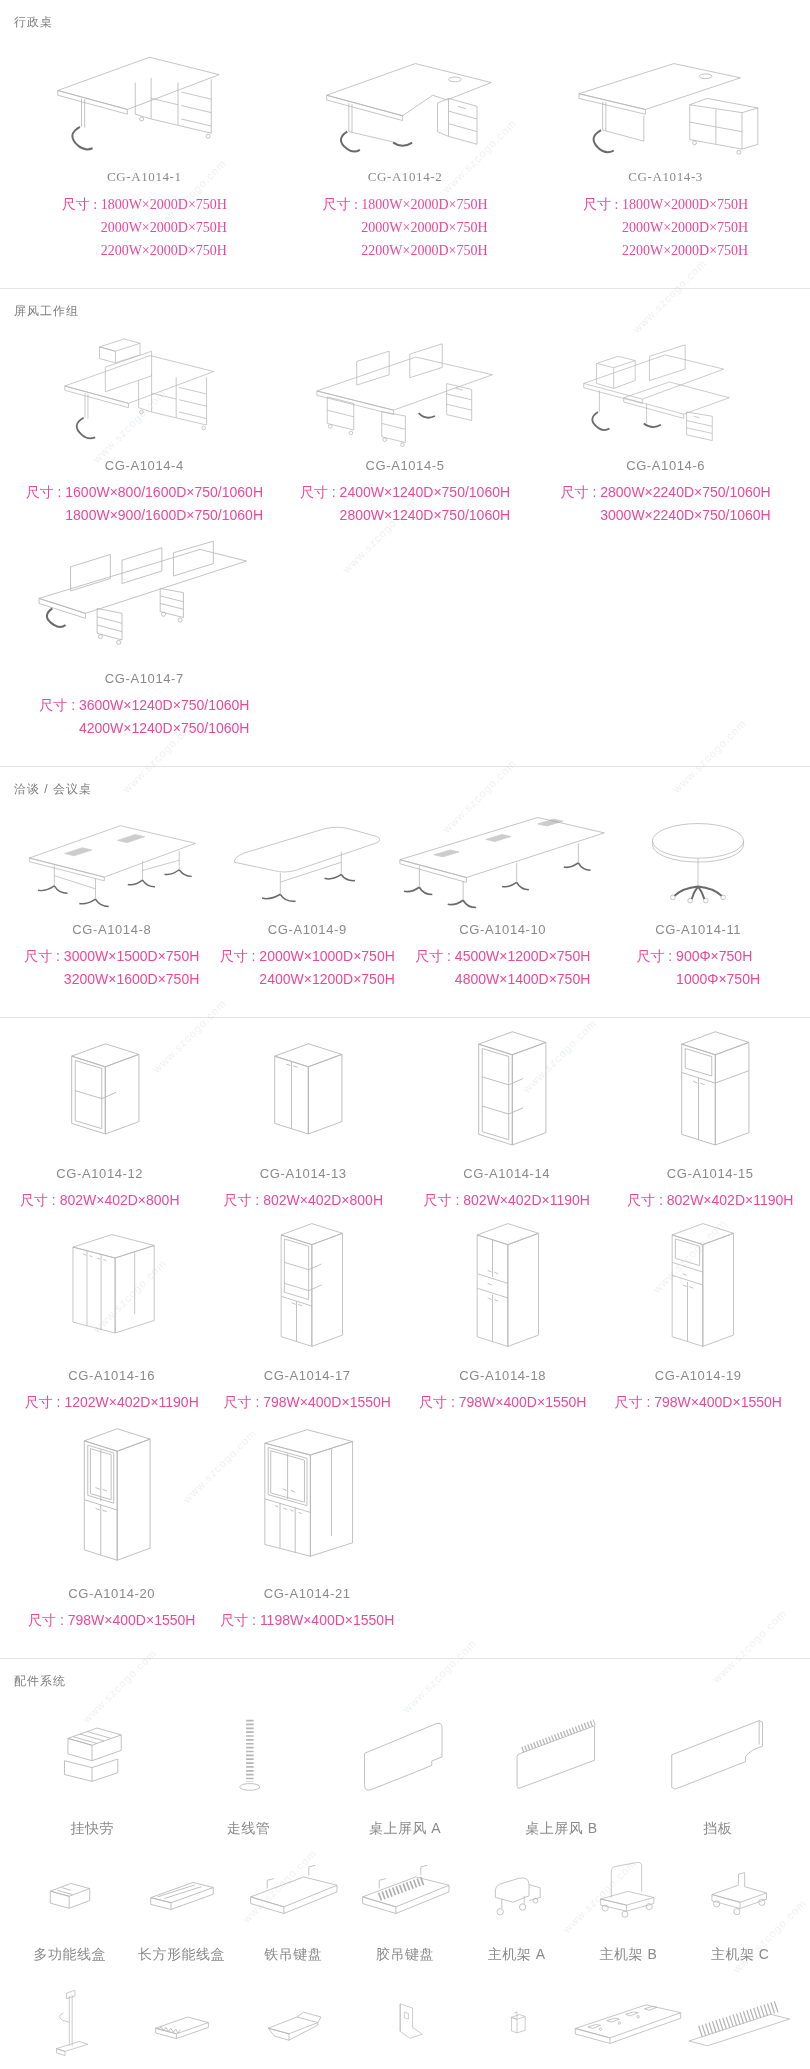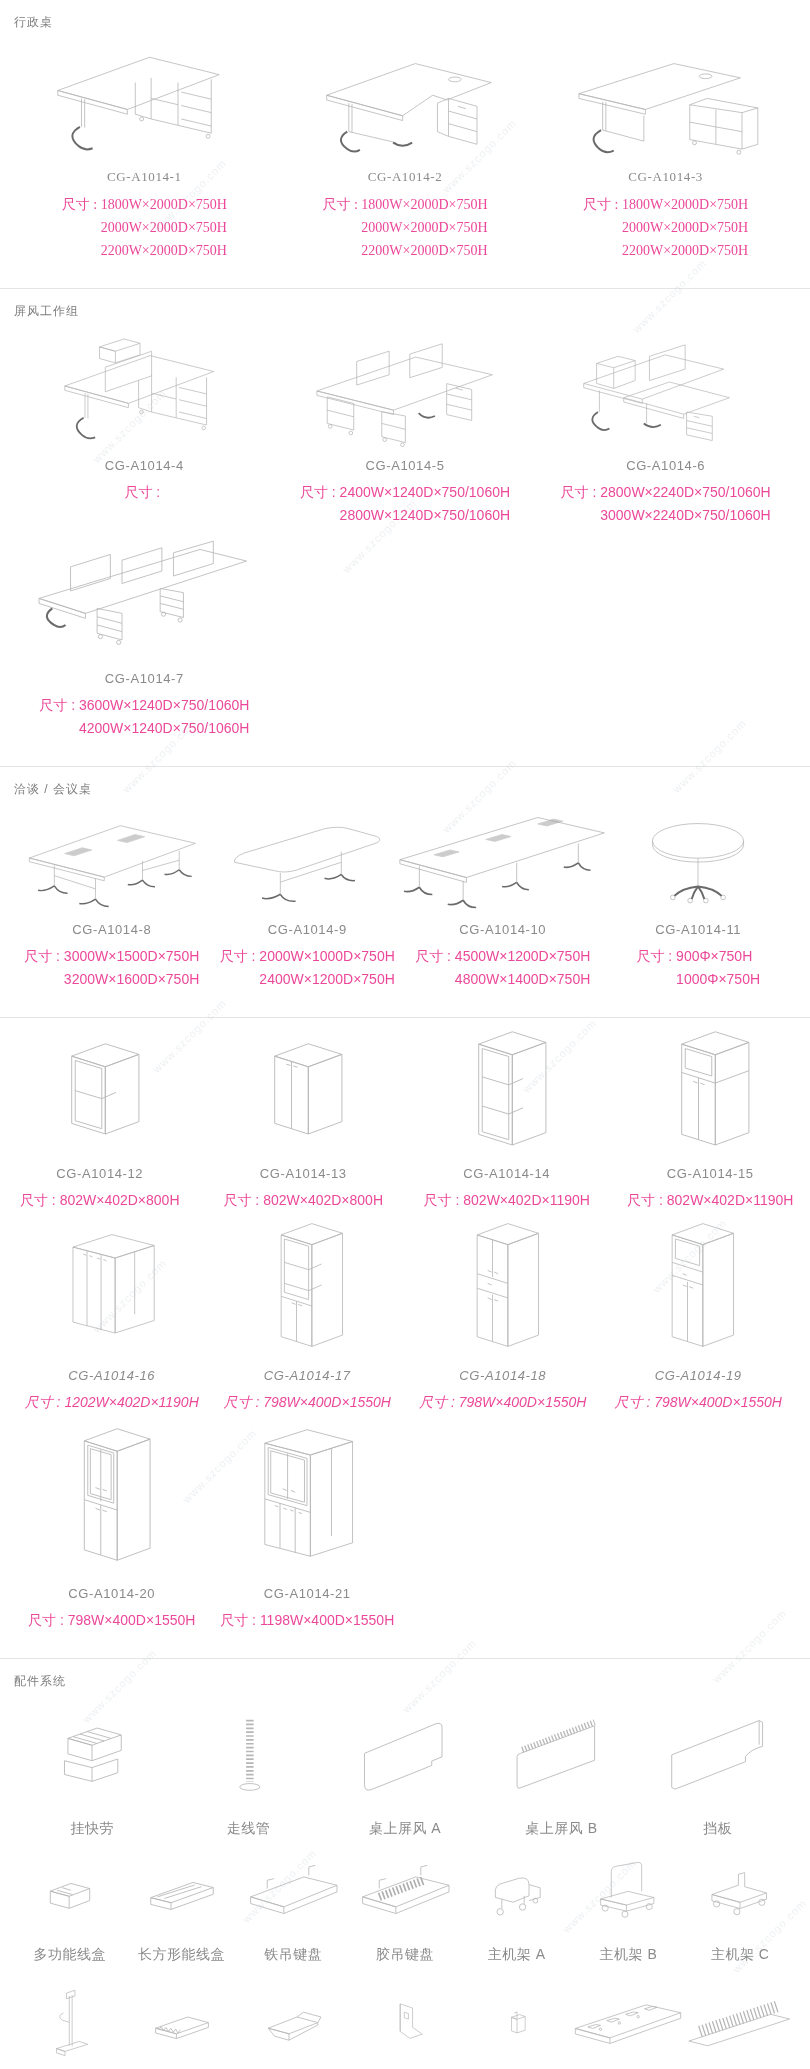--- a/index.html
+++ b/index.html
@@ -138,20 +138,24 @@
                 <path d="M128 86 L162 94 M162 64 L162 120 M166 95 L204 104 M166 112 L204 121 M166 78 L204 87"></path>
                 <circle cx="114" cy="112" r="2.5"></circle>
                 <circle cx="200" cy="134" r="2.5"></circle>
               </g>
               <path d="M34 120 q-18 10 -2 24 q8 7 18 3" fill="none" stroke="#6a6a6a" stroke-width="2.5"></path>
             </svg>
           </div>
           <div class="model">CG-A1014-4</div>
           <div class="dims">
             <span class="dim-prefix">尺寸 : </span>
+            <div class="dim-lines">
+              <div class="dim-line">1600W×800/1600D×750/1060H</div>
+              <div class="dim-line">1800W×900/1600D×750/1060H</div>
+            </div>
           </div>
         </div>
         <div class="card">
           <div class="art">
             <svg width="188" viewBox="0 0 255 160" xmlns="http://www.w3.org/2000/svg">
               <g fill="none" stroke="#b6b6b6" stroke-width="1">
                 <path d="M62 40 L106 26 L106 58 L62 72 Z M134 30 L178 16 L178 48 L134 62 Z"></path>
                 <path d="M8 80 L142 34 L246 58 L112 106 Z"></path>
                 <path d="M8 80 L8 86 L112 112 L112 106 Z"></path>
                 <path d="M22 88 L22 124 L58 133 L58 97 Z M22 106 L58 115"></path>
@@ -410,21 +414,21 @@
           </div>
           <div class="model">CG-A1014-15</div>
           <div class="dims">
             <span class="dim-prefix">尺寸 : </span>
             <div class="dim-lines">
               <div class="dim-line">802W×402D×1190H</div>
             </div>
           </div>
         </div>
       </div>
-      <div class="row row-1" style="grid-template-columns: repeat(4, 1fr); font-style: italic;">
+      <div class="row row-1" style="grid-template-columns: repeat(4, 1fr);">
         <div class="card">
           <div class="art">
             <svg width="100" viewBox="0 0 128 146" xmlns="http://www.w3.org/2000/svg">
               <g fill="none" stroke="#b6b6b6" stroke-width="1">
                 <path d="M14 18 L64 2 L118 16 L68 32 Z"></path>
                 <path d="M14 18 L68 32 L68 128 L14 114 Z"></path>
                 <path d="M68 32 L118 16 L118 112 L68 128 Z"></path>
                 <path d="M32 23 L32 119 M50 27 L50 124"></path>
                 <path d="M27 27 l4 1.5 M35 29 l4 1.5 M45 32 l4 1.5 M53 34 l4 1.5"></path>
                 <path d="M93 24 L93 104"></path>

